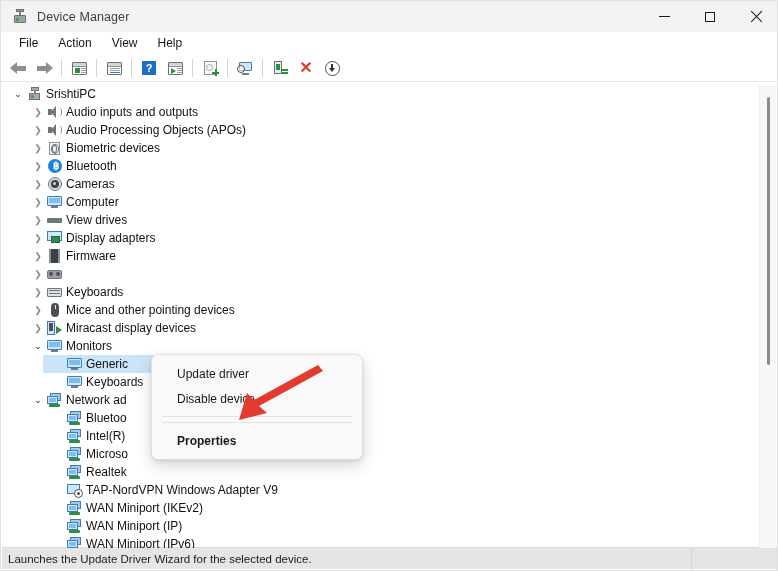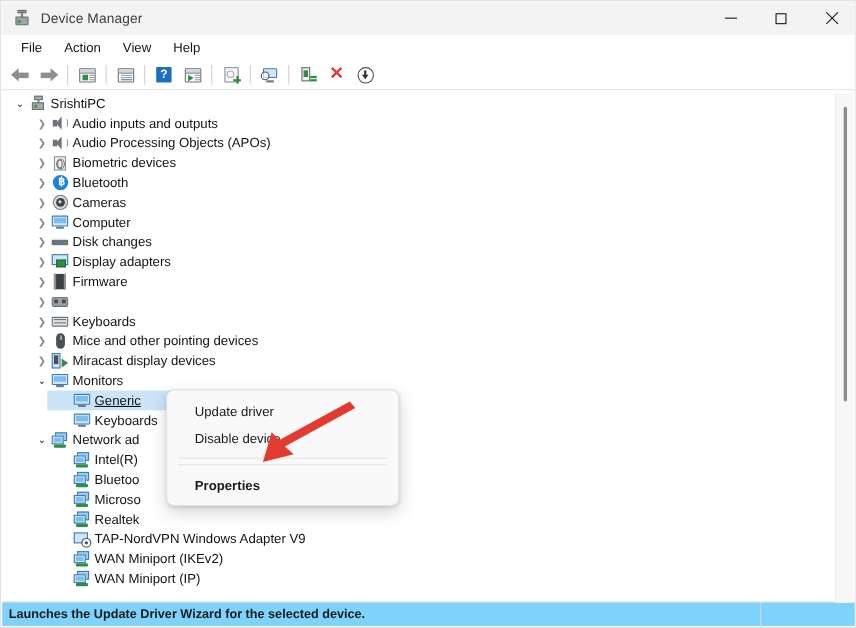--- a/index.html
+++ b/index.html
@@ -625,26 +625,25 @@
     width: 3px; height: 268px;
     background: #8c8c8c;
     border-radius: 2px;
   }
 
   
   .statusbar {
     position: absolute;
     left: 1px; bottom: 1px;
     width: 776px; height: 22px;
-    background: #7dd3fc;
+    background: #e5e5e5;
     border-top: 1px solid #dcdcdc;
     display: flex;
     align-items: center;
     box-sizing: border-box;
-    font-weight: bold;
   }
   .status-text {
     font-size: 11.5px;
     color: #1b1b1b;
     padding-left: 6px;
     flex: 1;
   }
   .status-div {
     width: 1px; height: 22px;
     background: #d6d6d6;
@@ -830,21 +829,21 @@
         <div class="lbl">Computer</div>
       </div>
       <div class="trow" style="padding-left: 28px;">
         <div class="chev">❯</div>
         <div class="ico">
           <div class="ic disk">
             <div class="d-body"></div>
             <div class="d-led"></div>
           </div>
         </div>
-        <div class="lbl">Disk changes</div>
+        <div class="lbl">View drives</div>
       </div>
       <div class="trow" style="padding-left: 28px;">
         <div class="chev">❯</div>
         <div class="ico">
           <div class="ic gfx">
             <div class="g-screen"></div>
             <div class="g-chip"></div>
           </div>
         </div>
         <div class="lbl">Display adapters</div>
@@ -901,21 +900,21 @@
       <div class="trow" style="padding-left: 28px;">
         <div class="chev open">⌄</div>
         <div class="ico">
           <div class="ic mon">
             <div class="m-screen"></div>
             <div class="m-stand"></div>
           </div>
         </div>
         <div class="lbl">Monitors</div>
       </div>
-      <div class="trow sel" style="padding-left: 48px; text-decoration: underline;">
+      <div class="trow sel" style="padding-left: 48px;">
         <div class="selband"></div>
         <div class="chev"></div>
         <div class="ico">
           <div class="ic mon">
             <div class="m-screen"></div>
             <div class="m-stand"></div>
           </div>
         </div>
         <div class="lbl">Generic</div>
       </div>
@@ -942,32 +941,32 @@
       </div>
       <div class="trow" style="padding-left: 48px;">
         <div class="chev"></div>
         <div class="ico">
           <div class="ic net">
             <div class="n-back"></div>
             <div class="n-front"></div>
             <div class="n-base"></div>
           </div>
         </div>
-        <div class="lbl">Intel(R)</div>
+        <div class="lbl">Bluetoo</div>
       </div>
       <div class="trow" style="padding-left: 48px;">
         <div class="chev"></div>
         <div class="ico">
           <div class="ic net">
             <div class="n-back"></div>
             <div class="n-front"></div>
             <div class="n-base"></div>
           </div>
         </div>
-        <div class="lbl">Bluetoo</div>
+        <div class="lbl">Intel(R)</div>
       </div>
       <div class="trow" style="padding-left: 48px; align-items: center;">
         <div class="chev"></div>
         <div class="ico">
           <div class="ic net">
             <div class="n-back"></div>
             <div class="n-front"></div>
             <div class="n-base"></div>
           </div>
         </div>
@@ -1008,20 +1007,30 @@
       <div class="trow" style="padding-left: 48px;">
         <div class="chev"></div>
         <div class="ico">
           <div class="ic net">
             <div class="n-back"></div>
             <div class="n-front"></div>
             <div class="n-base"></div>
           </div>
         </div>
         <div class="lbl">WAN Miniport (IP)</div>
+      </div>
+      <div class="trow" style="padding-left: 48px;">
+        <div class="chev"></div>
+        <div class="ico">
+          <div class="ic net">
+            <div class="n-back"></div>
+            <div class="n-front"></div>
+          </div>
+        </div>
+        <div class="lbl">WAN Miniport (IPv6)</div>
       </div>
     </div>
 
   <div class="vscroll">
     <div class="vthumb"></div>
   </div>
 
   <div class="ctxmenu" id="ctxmenu">
       <div class="ctxitem">Update driver</div>
       <div class="ctxitem">Disable device</div>

